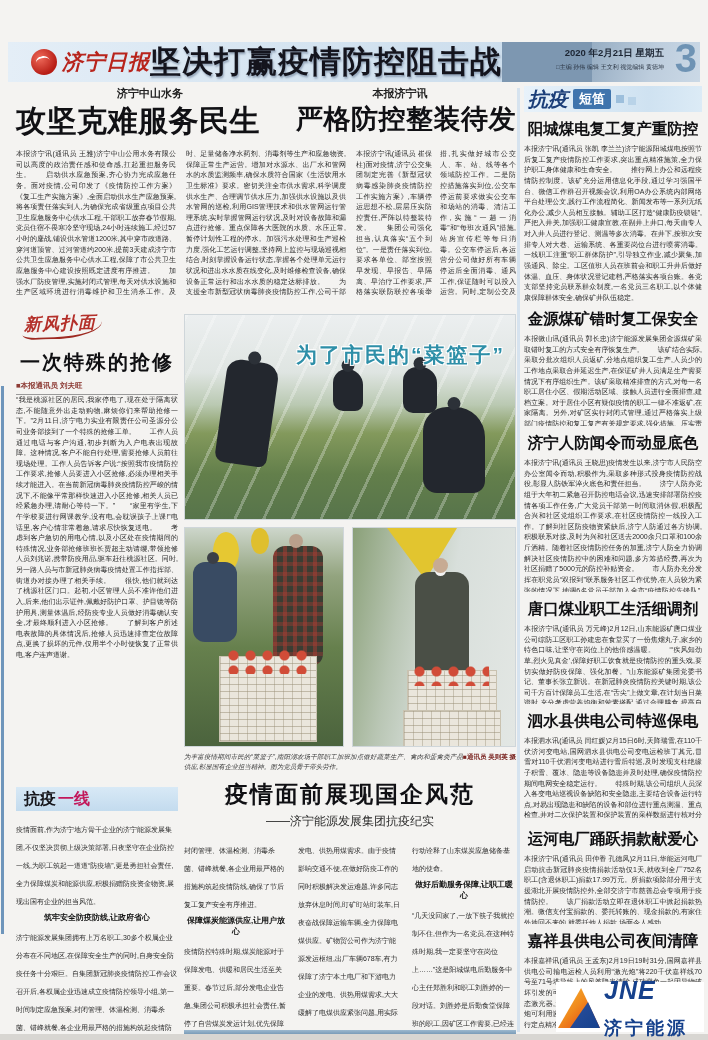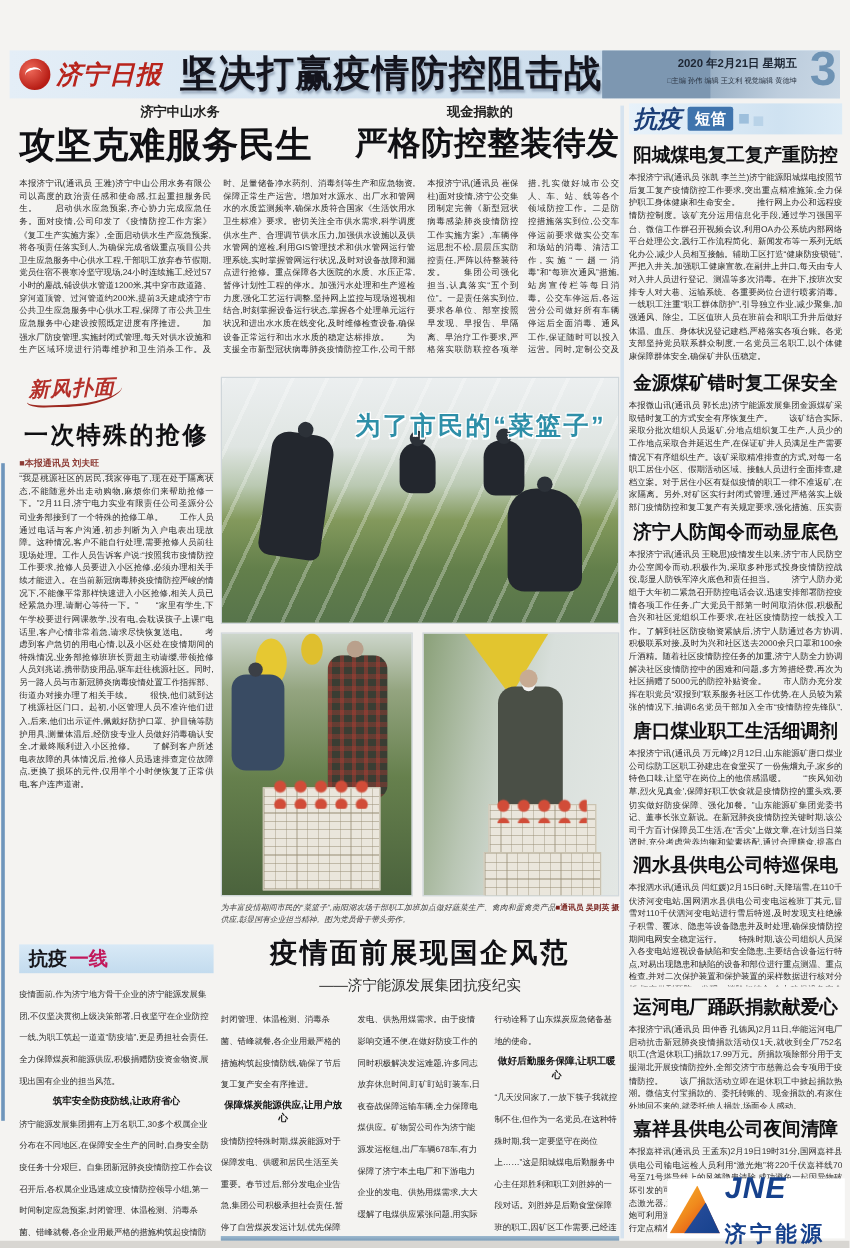--- a/index.html
+++ b/index.html
@@ -1,21 +1,21 @@
 <!DOCTYPE html>
 <html><head>
 <meta charset="utf-8">
 <style>
   html,body{margin:0;padding:0;}
   body{width:708px;height:1040px;background:#f4f3f1;font-family:"Liberation Sans","DejaVu Sans",sans-serif;position:relative;overflow:hidden;}
   .abs{position:absolute;}
   
   .header-band{left:8px;top:42px;width:692px;height:40px;display:flex;overflow:hidden;
     background:linear-gradient(90deg,#e4eef7 0%,#d4e3f0 45%,#c6d9ea 100%);}
-  .masthead{width:142px;display:flex;align-items:center;gap:5px;padding-left:8px;}
+  .masthead{width:142px;display:flex;align-items:center;gap:5px;padding-left:23px;}
   .emblem{width:26px;height:26px;border-radius:50%;flex:0 0 auto;
     background:radial-gradient(circle at 35% 35%,#ef6a5a,#b71d15 70%);position:relative;}
   .emblem::after{content:"";position:absolute;left:5px;top:7px;width:14px;height:9px;
     border-radius:50% 60% 40% 50%;border-top:2.5px solid #fff;transform:rotate(-15deg);}
   .masthead-name{font-family:"DejaVu Serif","Liberation Serif",serif;font-style:italic;font-weight:bold;
     color:#b8241c;font-size:21px;letter-spacing:1px;white-space:nowrap;}
   .banner{flex:1;display:flex;align-items:center;justify-content:center;}
   .banner-title{font-size:31px;font-weight:900;color:#14141d;letter-spacing:1px;white-space:nowrap;
     text-shadow:1px 2px 2px rgba(70,90,120,.45);}
   .header-right{position:relative;width:198px;flex:0 0 auto;
@@ -155,21 +155,21 @@
     <div class="medics"></div>
     <div class="hdr-date">2020 年2月21日 星期五</div>
     <div class="hdr-editors">□主编 孙伟  编辑 王文利  视觉编辑 黄德坤</div>
     <div class="pagenum">3</div>
   </div>
 </div>
 
 <div class="abs top-section">
   <div class="krow">
     <div class="kicker k1">济宁中山水务</div>
-    <div class="kicker k2">现金捐款的</div>
+    <div class="kicker k2">本报济宁讯</div>
   </div>
   <div class="hrow">
     <div class="h1a">攻坚克难服务民生</div>
     <div class="h1b">严格防控整装待发</div>
   </div>
   <div class="brow">
     <div class="bt body1">本报济宁讯(通讯员 王雅)济宁中山公用水务有限公司以高度的政治责任感和使命感,扛起重担服务民生。　　启动供水应急预案,齐心协力完成应急任务。面对疫情,公司印发了《疫情防控工作方案》《复工生产实施方案》,全面启动供水生产应急预案,将各项责任落实到人,为确保完成省级重点项目公共卫生应急服务中心供水工程,干部职工放弃春节假期,党员住宿不畏寒冷坚守现场,24小时连续施工,经过57小时的鏖战,铺设供水管道1200米,其中穿市政道路、穿河道顶管、过河管道约200米,提前3天建成济宁市公共卫生应急服务中心供水工程,保障了市公共卫生应急服务中心建设按照既定进度有序推进。　　加强水厂防疫管理,实施封闭式管理,每天对供水设施和生产区域环境进行消毒维护和卫生消杀工作。及时、足量储备净水药剂、消毒剂等生产和应急物资,保障正常生产运营。增加对水源水、出厂水和管网水的水质监测频率,确保水质符合国家《生活饮用水卫生标准》要求。密切关注全市供水需求,科学调度供水生产、合理调节供水压力,加强供水设施以及供水管网的巡检,利用GIS管理技术和供水管网运行管理系统,实时掌握管网运行状况,及时对设备故障和漏点进行抢修。重点保障各大医院的水质、水压正常,暂停计划性工程的停水。加强污水处理和生产巡检力度,强化工艺运行调整,坚持网上监控与现场巡视相结合,时刻掌握设备运行状态,掌握各个处理单元运行状况和进出水水质在线变化,及时维修检查设备,确保设备正常运行和出水水质的稳定达标排放。　　为支援全市新型冠状病毒肺炎疫情防控工作,公司干部职工伸出援手,组织爱心募捐倡议活动,全体员工捐款近9万元人民币。</div>
     <div class="bt body2">本报济宁讯(通讯员 崔保柱)面对疫情,济宁公交集团制定完善《新型冠状病毒感染肺炎疫情防控工作实施方案》,车辆停运思想不松,层层压实防控责任,严阵以待整装待发。　　集团公司强化担当,认真落实“五个到位”。一是责任落实到位,要求各单位、部室按照早发现、早报告、早隔离、早治疗工作要求,严格落实联防联控各项举措,扎实做好城市公交人、车、站、线等各个领域防控工作。二是防控措施落实到位,公交车停运前要求做实公交车和场站的消毒、清洁工作,实施“一趟一消毒”和“每班次通风”措施,站房宣传栏等每日消毒。公交车停运后,各运营分公司做好所有车辆停运后全面消毒、通风工作,保证随时可以投入运营。同时,定制公交及公车服务平台按照“一趟一消毒、每班一通风”要求,持续做好车辆消毒、通风工作。加油站、维修中心、服务公司均做好营运场所、维修点和重要场所的消毒工作。三是物资保障落实到位,集团公司目前发放84消毒水1000余瓶、口罩3万余只、喷壶100余只。四是督导检查落实到位,确保各项工作落实落细落地。五是宣传引导落实到位,通过微信公众号发布《致广大乘客的倡议书》《致公交驾驶员的一封公开信》及疫情防控常识,新增20余篇,及时转载权威信息、回应关切。与此同时,集团公司印发《关于做好疫情防控期间公交运输保障有关工作安排的通知》,各运营分公司全力做好停运期间公交驾驶员及运营辅助人员的管理工作,维修中心已做好260余台停运车辆保养、维修工作,保持车辆状态良好。</div>
   </div>
 </div>

